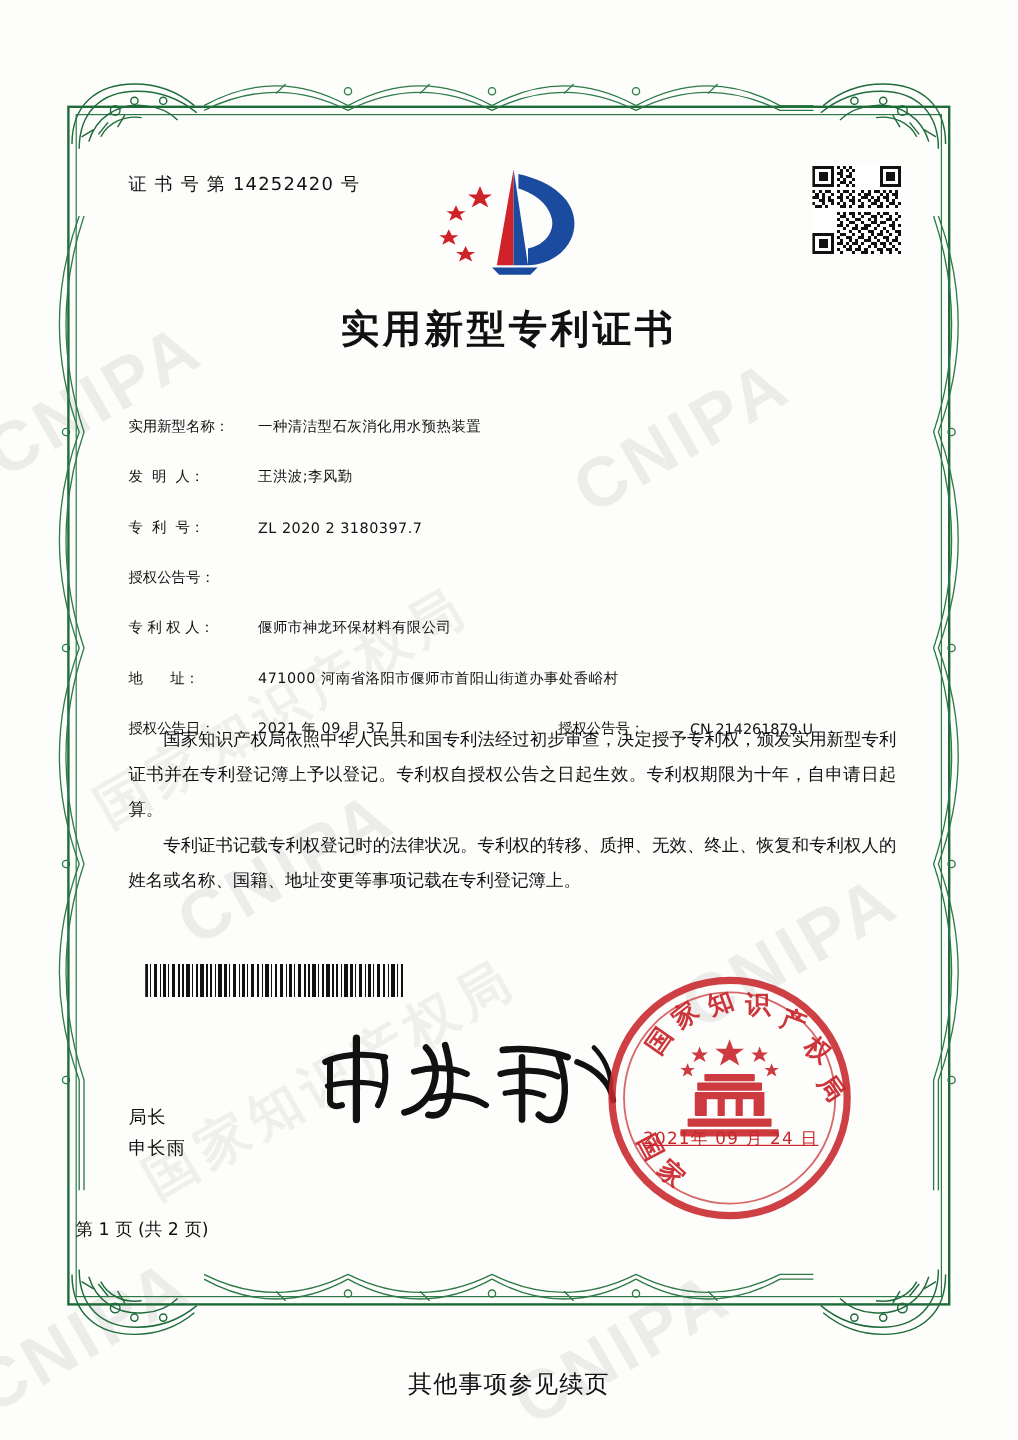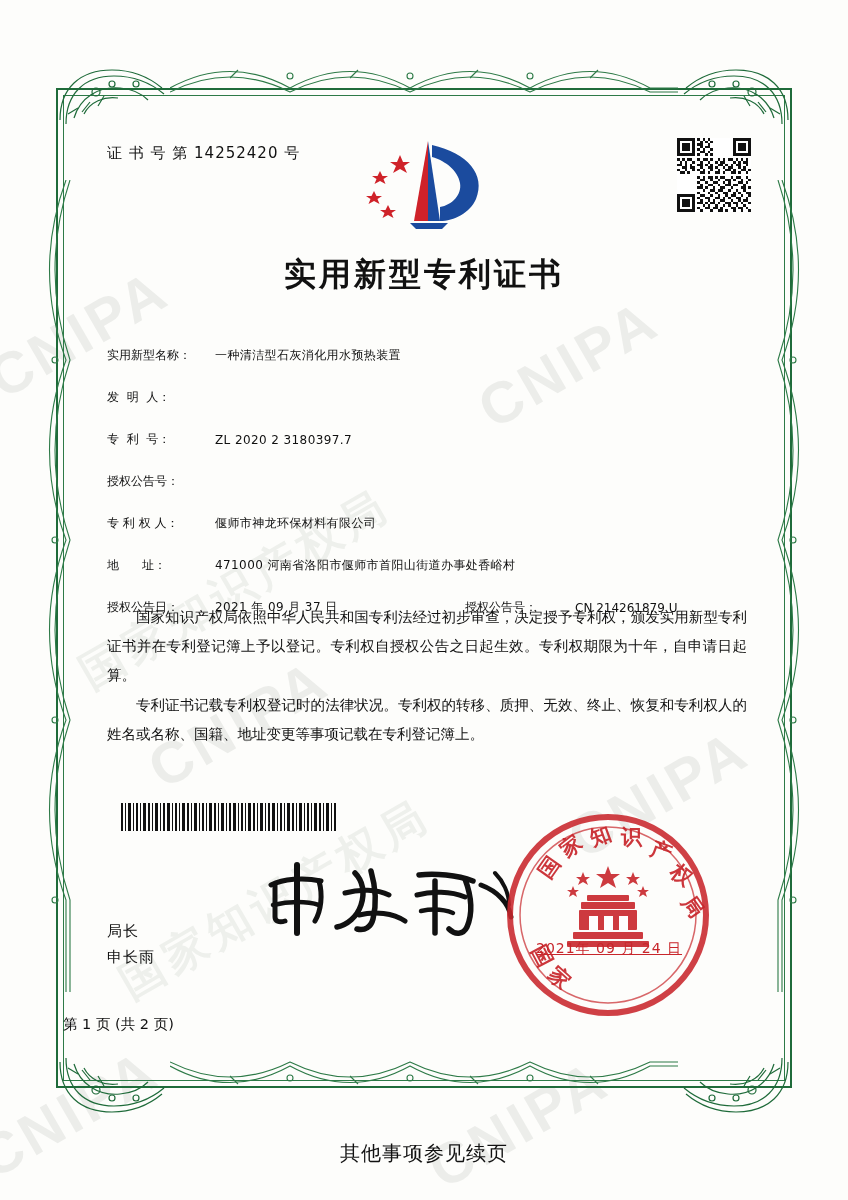--- a/index.html
+++ b/index.html
@@ -455,20 +455,21 @@
 
     <div class="fields">
 
       <div class="field-row">
         <span class="field-label">实用新型名称：</span>
         <span class="field-value">一种清洁型石灰消化用水预热装置</span>
       </div>
 
       <div class="field-row">
         <span class="field-label">发  明  人：</span>
+        <span class="field-value">王洪波;李风勤</span>
       </div>
 
       <div class="field-row">
         <span class="field-label">专  利  号：</span>
         <span class="field-value">ZL 2020 2 3180397.7</span>
       </div>
 
       <div class="field-row">
         <span class="field-label">授权公告号：</span>
       </div>

